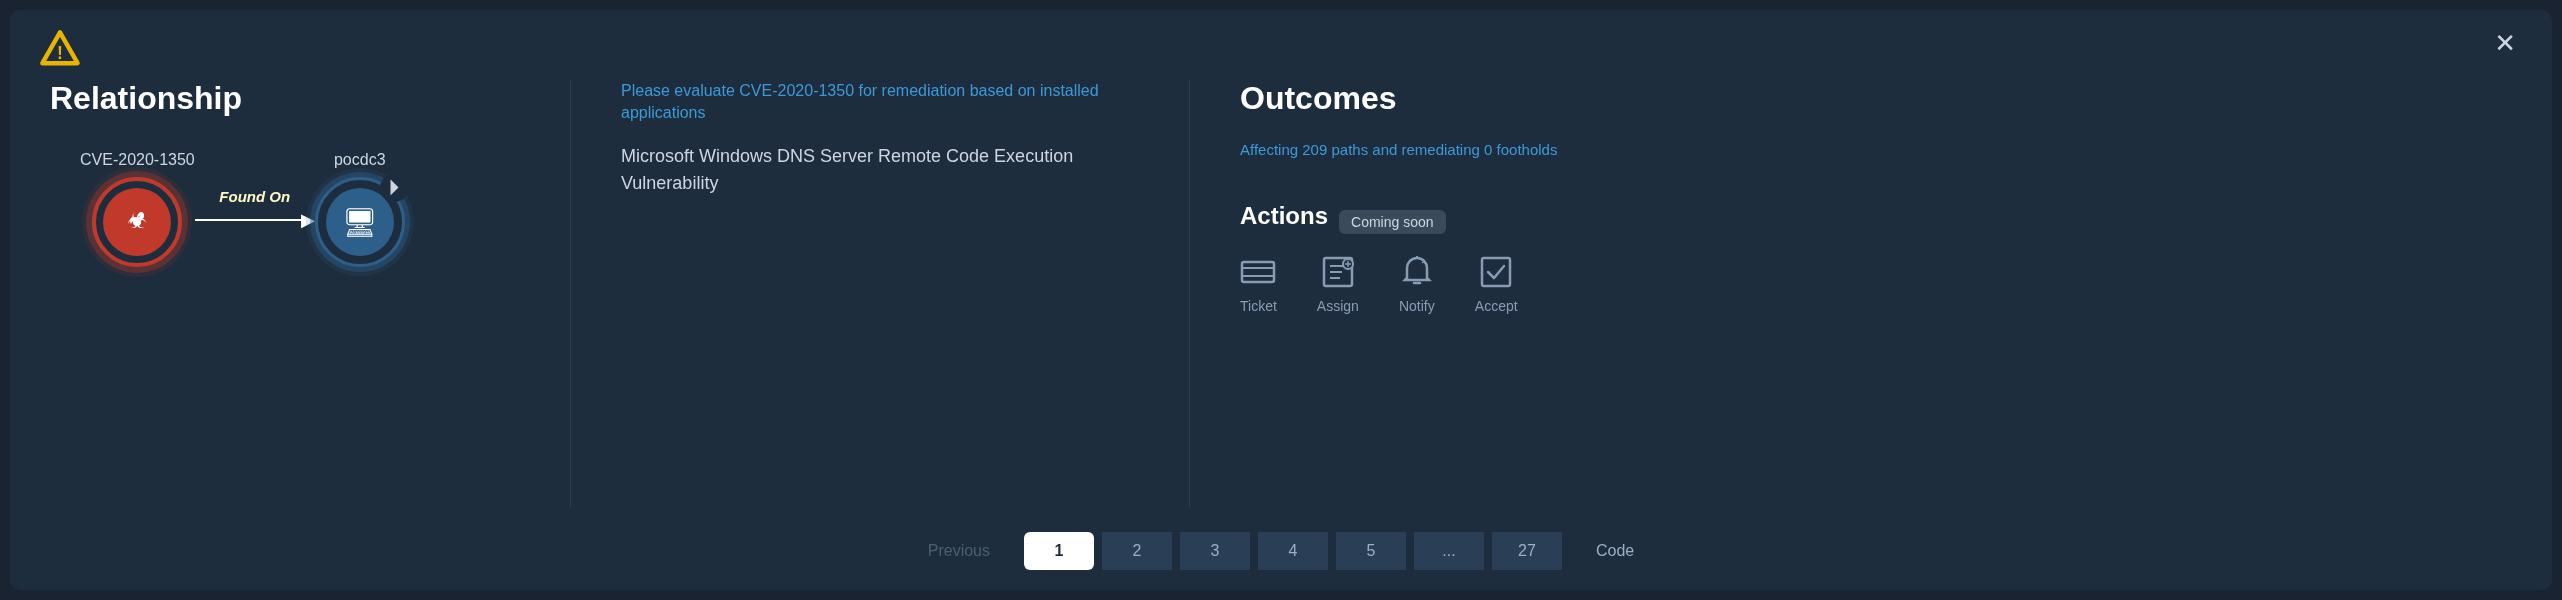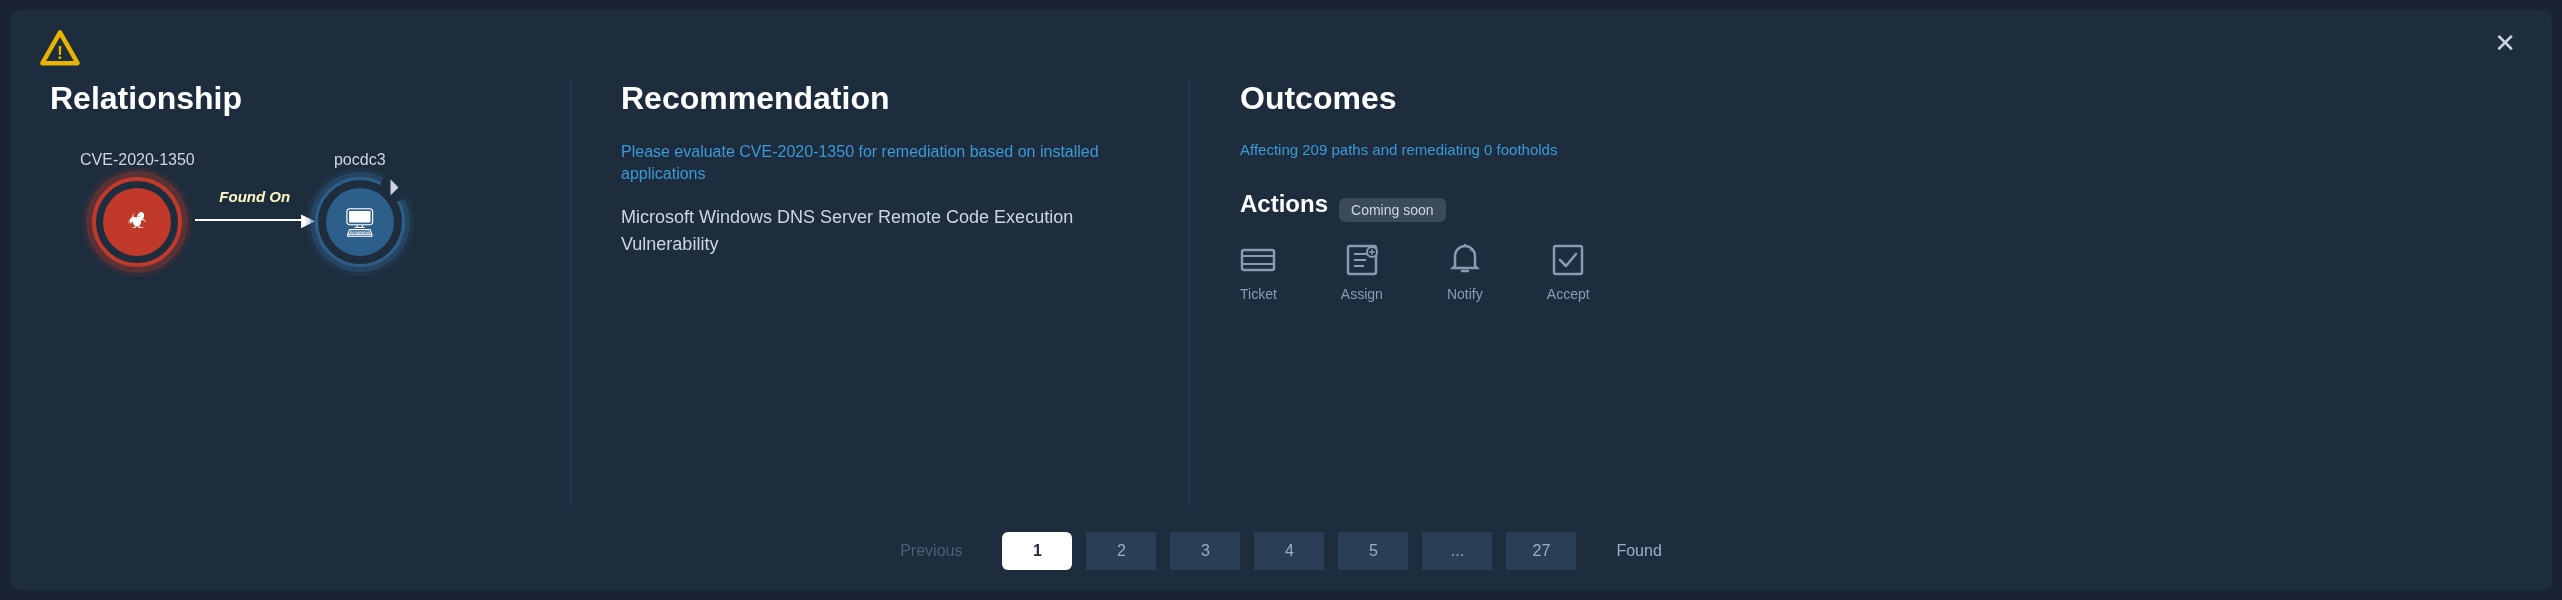--- a/index.html
+++ b/index.html
@@ -222,21 +222,21 @@
       display: flex;
       flex-direction: column;
       padding-left: 50px;
     }
 
     .outcomes-link {
       color: #3a9ad9;
       font-size: 15px;
       cursor: pointer;
       text-decoration: none;
-      margin-bottom: 28px;
+      margin-bottom: 40px;
     }
 
     .actions-header {
       display: flex;
       align-items: center;
       gap: 11px;
       margin-bottom: 20px;
     }
 
     .actions-title {
@@ -250,21 +250,21 @@
       color: #cdd6e0;
       border-radius: 6px;
       padding: 4px 12px;
       font-size: 14px;
       font-weight: 500;
       margin-top: 12px;
     }
 
     .actions-row {
       display: flex;
-      gap: 64px;
+      gap: 40px;
       align-items: flex-end;
     }
 
     .action-item {
       display: flex;
       flex-direction: column;
       align-items: center;
       gap: 8px;
       cursor: pointer;
       opacity: 0.85;
@@ -274,21 +274,21 @@
       font-size: 14px;
       color: #9ab0c8;
     }
 
     
     .pagination-bar {
       display: flex;
       justify-content: center;
       align-items: flex-start;
       padding: 14px 0 20px 0;
-      gap: 10px;
+      gap: 4px;
     }
 
     .page-btn {
       background: #2a3f55;
       border: none;
       color: #9ab0c8;
       font-size: 16px;
       padding: 10px 26px;
       cursor: pointer;
       border-radius: 0;
@@ -364,21 +364,20 @@
             <div class="node-host-inner">
               <span class="monitor-icon">🖥</span>
             </div>
           </div>
         </div>
 
       </div>
     </div>
 
     <div class="recommendation-panel">
-      <div class="panel-title">Recommendation</div>
       <a class="rec-link">Please evaluate CVE-2020-1350 for remediation based on installed applications</a>
       <div class="rec-description">Microsoft Windows DNS Server Remote Code Execution Vulnerability</div>
     </div>
 
     <div class="outcomes-panel">
       <div class="panel-title">Outcomes</div>
       <a class="outcomes-link">Affecting 209 paths and remediating 0 footholds</a>
 
       <div class="actions-header">
         <div class="actions-title">Actions</div>
@@ -433,16 +432,16 @@
 
   <div class="pagination-bar">
     <button class="page-btn prev-next disabled">Previous</button>
     <button class="page-btn active">1</button>
     <button class="page-btn">2</button>
     <button class="page-btn">3</button>
     <button class="page-btn">4</button>
     <button class="page-btn">5</button>
     <button class="page-btn">...</button>
     <button class="page-btn">27</button>
-    <button class="page-btn prev-next">Found</button>
+    <button class="page-btn prev-next">Code</button>
   </div>
 
 </div>
 
 </body></html>

